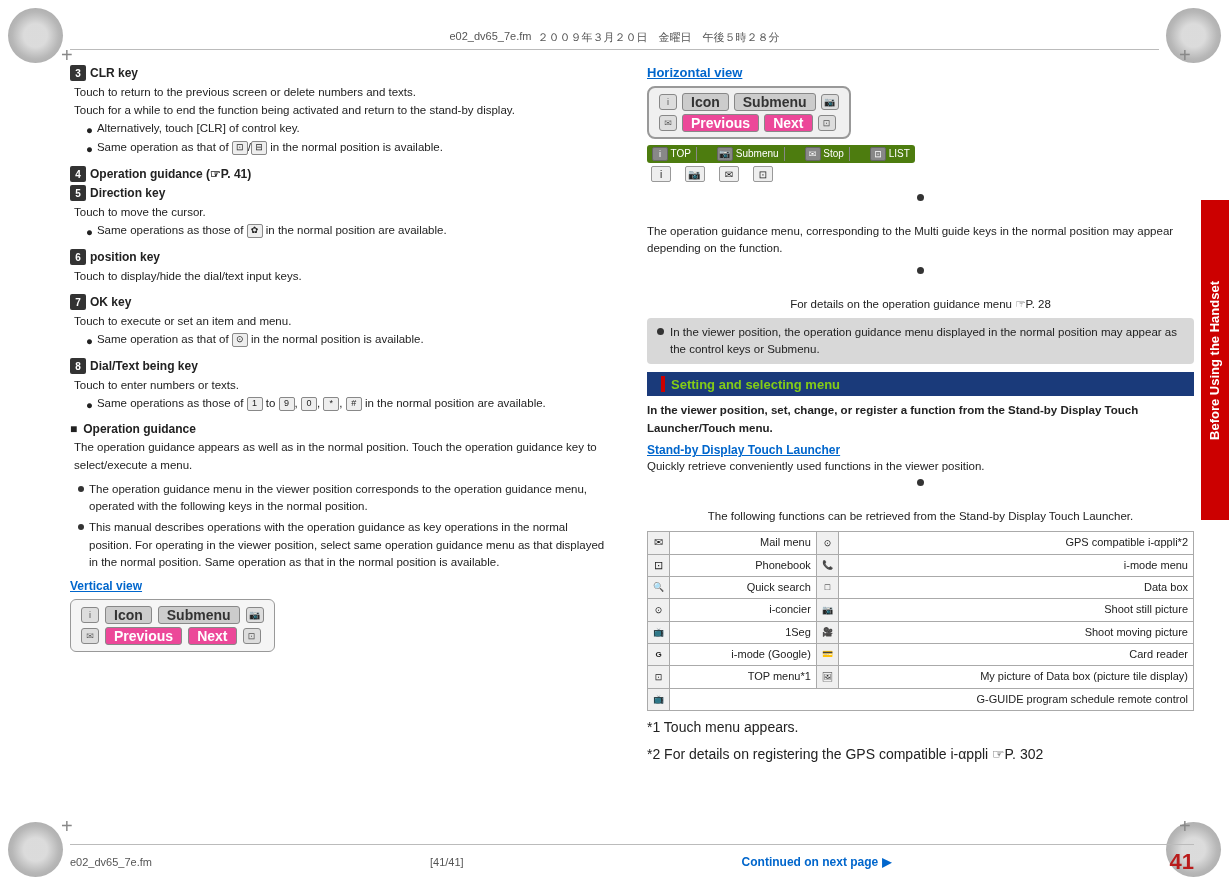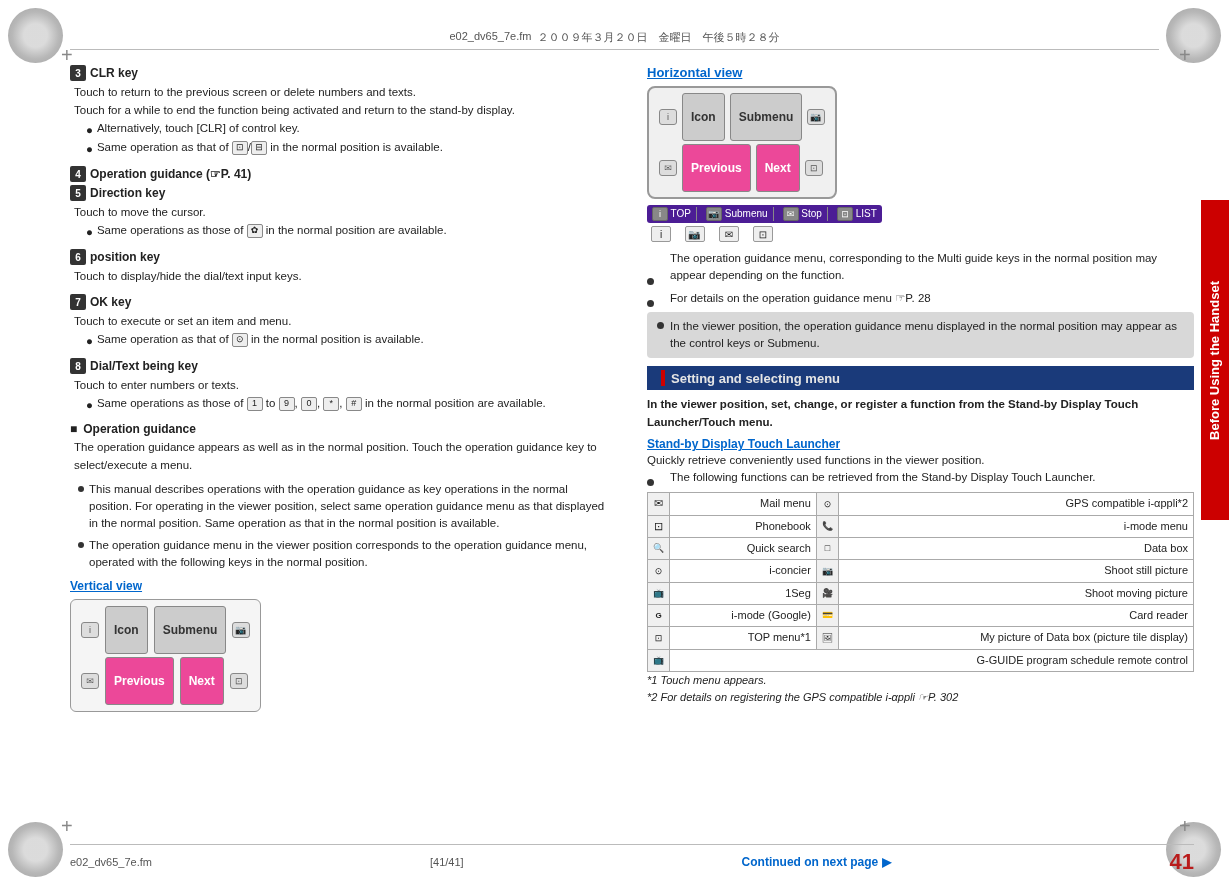--- a/index.html
+++ b/index.html
@@ -197,22 +197,22 @@
       display: flex;
       align-items: center;
       justify-content: center;
       font-size: 9px;
       color: #555;
     }
     .vd-btn {
       border: 1px solid #888;
       border-radius: 3px;
       background: #ccc;
-      padding: 16px 8px;
-      font-size: 12px;
+      padding: 0 8px;
+      font-size: 14px;
       font-weight: bold;
       color: #333;
     }
     .vd-btn-blue {
       background: #ec4899;
       color: white;
     }
 
     
     .h-view-title {
@@ -226,25 +226,26 @@
       width: 20px;
       height: 16px;
       border: 1px solid #999;
       border-radius: 2px;
       background: #eee;
     }
 
     
     .note-bullet {
       display: flex;
-      align-items: flex-end;
-      gap: 16px;
+      align-items: center;
+      gap: 22px;
       margin-bottom: 5px;
       font-size: 11.5px;
       line-height: 1.5;
+      flex-direction: column;
     }
     .note-dot {
       width: 7px;
       height: 7px;
       background: #333;
       border-radius: 50%;
       flex-shrink: 0;
       margin-top: 4px;
     }
 
@@ -265,21 +266,21 @@
       height: 7px;
       background: #333;
       border-radius: 50%;
       flex-shrink: 0;
       margin-top: 4px;
     }
 
     
     .blue-bar {
       background: #1a3a7a;
-      color: #e5e5e5;
+      color: #84cc16;
       padding: 4px 10px;
       font-size: 13px;
       font-weight: bold;
       border-left: 4px solid #1a3a7a;
       margin-bottom: 6px;
       display: flex;
       align-items: center;
       gap: 6px;
     }
     .blue-bar::before {
@@ -318,23 +319,23 @@
       text-align: center;
       background: #f0f0f0;
     }
     .touch-table td:nth-child(3) {
       width: 22px;
       text-align: center;
       background: #f0f0f0;
     }
 
     .footnote {
-      font-size: 11px;
+      font-size: 14px;
+      margin-top: 6px;
       line-height: 1.5;
-      font-style: italic;
     }
 
     
     .bottom-bar {
       position: absolute;
       bottom: 10px;
       left: 70px;
       right: 35px;
       display: flex;
       justify-content: space-between;
@@ -509,25 +510,25 @@
           <span>Same operations as those of <span class="icon-char">1</span> to <span class="icon-char">9</span>, <span class="icon-char">0</span>, <span class="icon-char">*</span>, <span class="icon-char">#</span> in the normal position are available.</span>
         </div>
       </div>
     </div>
 
     <div>
       <div class="op-guidance-title">Operation guidance</div>
       <div style="font-size:11.5px;line-height:1.55;margin-bottom:6px;padding-left:4px;">The operation guidance appears as well as in the normal position. Touch the operation guidance key to select/execute a menu.</div>
       <div class="op-bullet">
         <div class="op-bullet-dot"></div>
-        <span>This manual describes operations with the operation guidance as key operations in the normal position. For operating in the viewer position, select same operation guidance menu as that displayed in the normal position. Same operation as that in the normal position is available.</span>
+        <span>The operation guidance menu in the viewer position corresponds to the operation guidance menu, operated with the following keys in the normal position.</span>
       </div>
       <div class="op-bullet">
         <div class="op-bullet-dot"></div>
-        <span>The operation guidance menu in the viewer position corresponds to the operation guidance menu, operated with the following keys in the normal position.</span>
+        <span>This manual describes operations with the operation guidance as key operations in the normal position. For operating in the viewer position, select same operation guidance menu as that displayed in the normal position. Same operation as that in the normal position is available.</span>
       </div>
     </div>
 
     <div style="margin-top:8px;">
       <div class="vertical-view-label">Vertical view</div>
       <div class="view-diagram">
         <div class="view-diagram-row">
           <div class="vd-icon">i</div>
           <div class="vd-btn">Icon</div>
           <div class="vd-btn">Submenu</div>
@@ -559,21 +560,21 @@
         <div class="hrow">
           <div class="vd-icon">✉</div>
           <div class="vd-btn vd-btn-blue">Previous</div>
           <div class="vd-btn vd-btn-blue">Next</div>
           <div class="vd-icon">⊡</div>
         </div>
       </div>
 
       
       <div style="margin-bottom:3px;">
-        <div style="background:#4c1d95;color:white;display:flex;align-items:center;gap:6px;padding:2px 5px;font-size:10px;border-radius:3px;display:inline-flex;text-align:right;">
+        <div style="background:#4d7c0f;color:white;display:flex;align-items:center;gap:17px;padding:2px 5px;font-size:10px;border-radius:3px;display:inline-flex;text-align:right;">
           <span style="border-right:1px solid #888;padding-right:5px;margin-right:3px;"><span class="icon-char" style="background:#888;color:white;border-color:#666;">i</span> TOP</span>
           <span style="border-right:1px solid #888;padding-right:5px;margin-right:3px;"><span class="icon-char" style="background:#888;color:white;border-color:#666;">📷</span> Submenu</span>
           <span style="border-right:1px solid #888;padding-right:5px;margin-right:3px;"><span class="icon-char" style="background:#888;color:white;border-color:#666;">✉</span> Stop</span>
           <span><span class="icon-char" style="background:#888;color:white;border-color:#666;">⊡</span> LIST</span>
         </div>
       </div>
 
       
       <div style="display:flex;gap:14px;margin-bottom:8px;padding-left:4px;">
         <div class="si-box" style="display:flex;align-items:center;justify-content:center;font-size:10px;">i</div>

